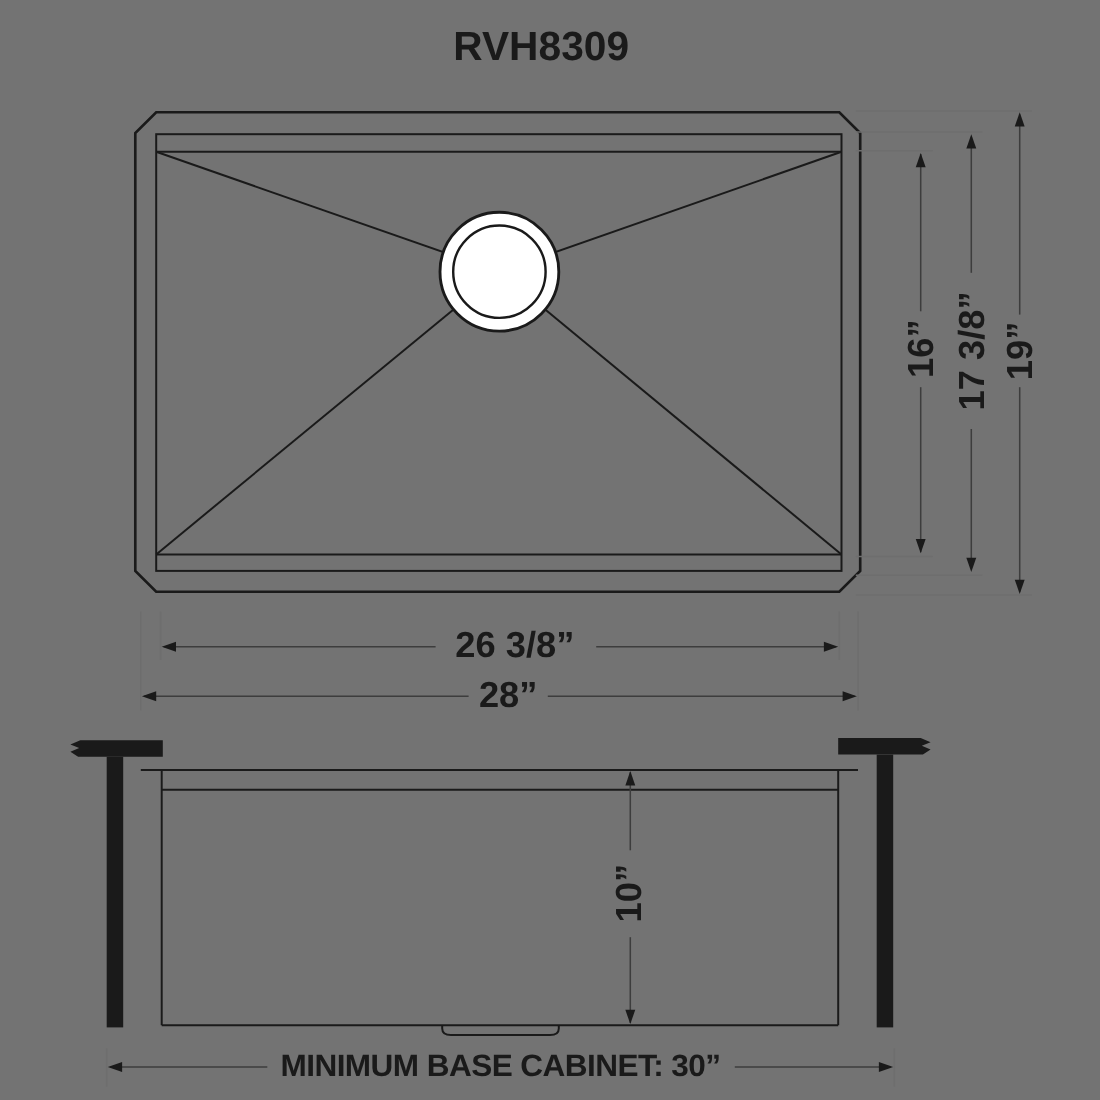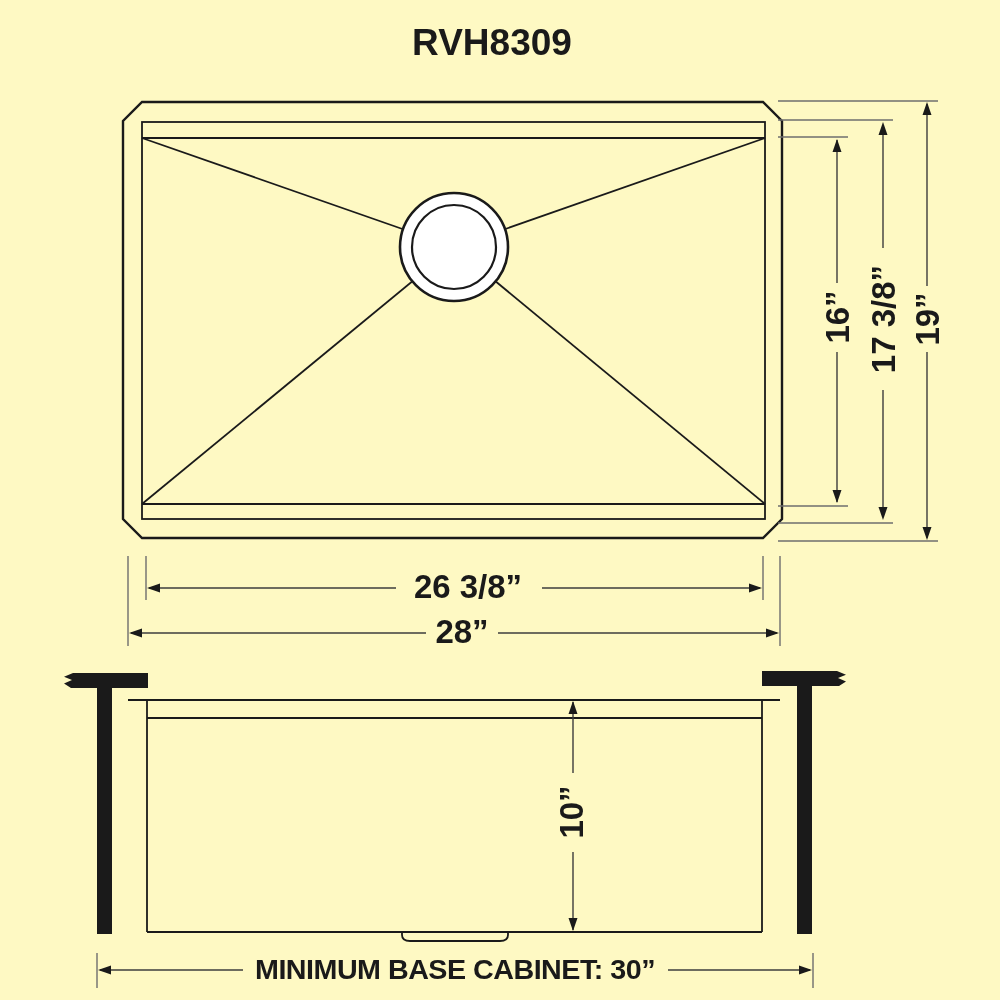--- a/index.html
+++ b/index.html
@@ -1,17 +1,17 @@
 <!DOCTYPE html>
 <html><head>
 <meta charset="utf-8">
 <style>
   html,body{margin:0;padding:0;background:#ffffff;}
   #stage{
-    position:relative;width:1000px;height:1000px;background:#fef9c3;
+    position:relative;width:1000px;height:1000px;background:#737373;
     font-family:"Liberation Sans",sans-serif;overflow:hidden;
   }
   svg{position:absolute;left:0;top:0;}
   .outline{fill:none;stroke:#1a1a1a;stroke-width:2.4;stroke-linejoin:miter;}
   .thin-outline{fill:none;stroke:#1a1a1a;stroke-width:1.8;}
   .bowl-line{stroke:#1a1a1a;stroke-width:1.8;fill:none;}
   .diag{stroke:#1a1a1a;stroke-width:1.8;fill:none;}
   .circle-outer{fill:#ffffff;stroke:#1a1a1a;stroke-width:2.6;}
   .circle-inner{fill:#ffffff;stroke:#1a1a1a;stroke-width:2.2;}
   .ext{stroke:#6e6e6e;stroke-width:1.4;fill:none;}

